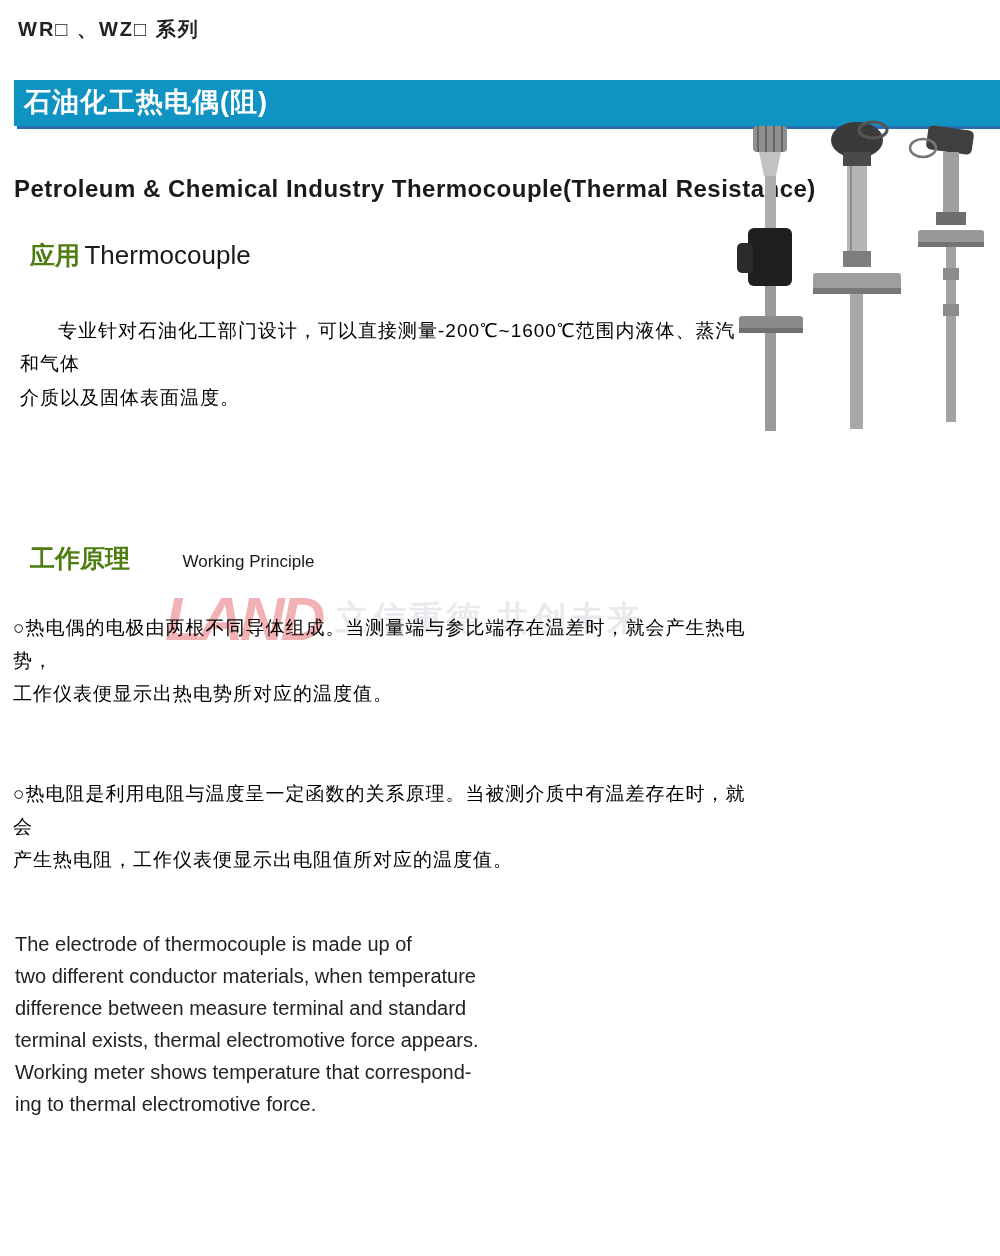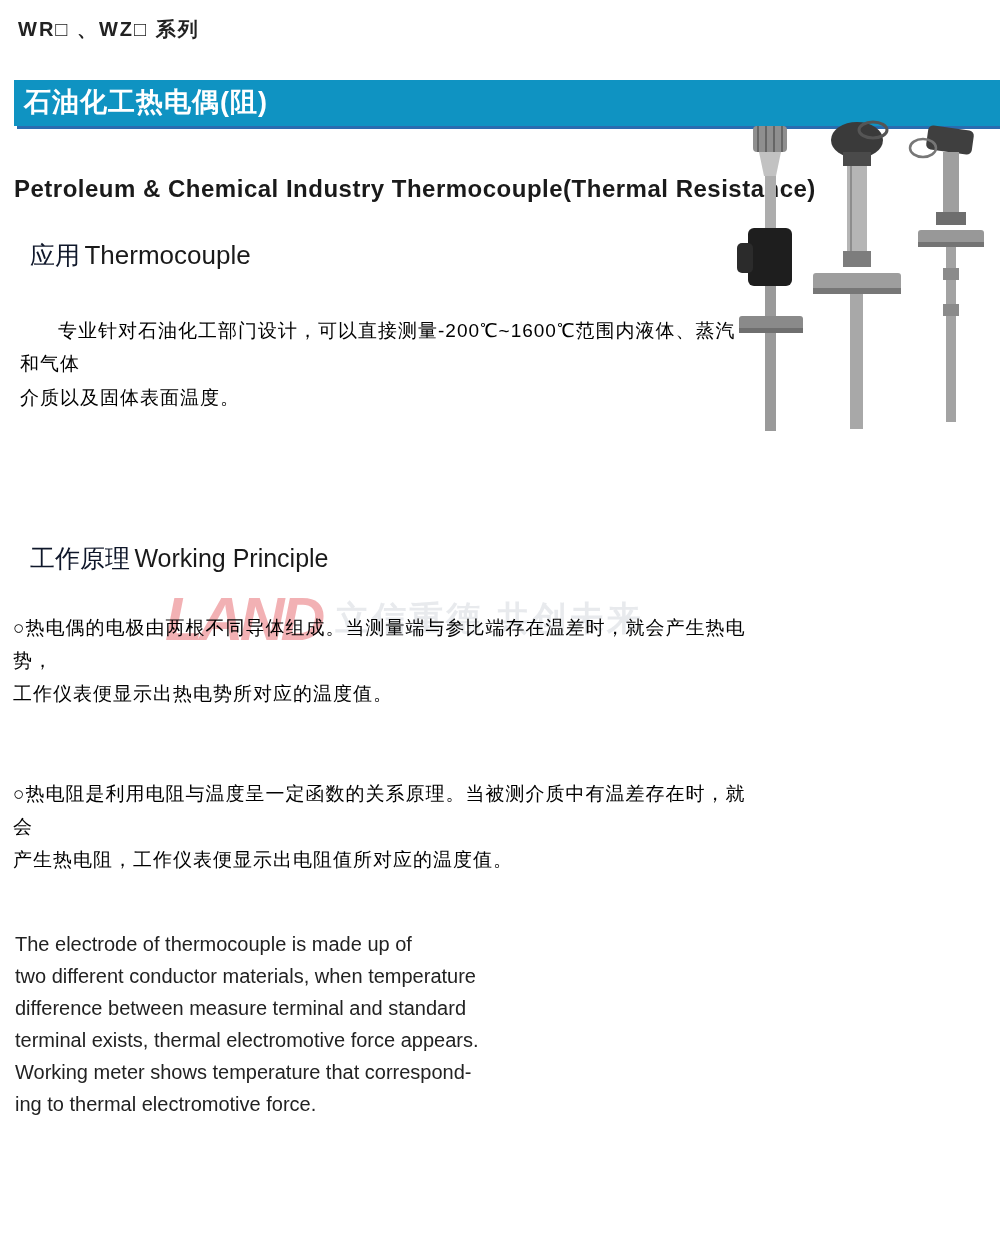--- a/index.html
+++ b/index.html
@@ -8,21 +8,21 @@
   .page { position:relative; width:1000px; height:1256px; background:#fff; overflow:hidden; }
   .abs { position:absolute; }
   .pre { white-space:pre-line; }
 
   .series { left:18px; top:16px; font-size:20px; font-weight:700; letter-spacing:2px; color:#222; }
   .badge { left:14px; top:53px; background:#0f93c2; color:#fff; font-size:27px; font-weight:700;
            padding:4px 12px 6px 10px; box-shadow:3px 3px 0 0 #2a6cb0; letter-spacing:1px; }
   .title { left:14px; top:102px; font-size:24px; font-weight:700; color:#1a1a1a; letter-spacing:0.5px; }
 
   .sec-head { font-size:25px; }
-  .zh-blue { color:#0f172a; font-weight:400; }
+  .zh-blue { color:#4d7c0f; font-weight:700; }
   .en-black { color:#1a1a1a; font-weight:700; }
 
   .zh-body { font-size:19px; color:#000000; line-height:1.75; letter-spacing:1px; }
   .en-body { font-size:20px; color:#222; line-height:1.6; }
 
   .watermark { left:165px; top:583px; width:800px; display:flex; align-items:center; gap:14px;
                pointer-events:none; z-index:0; opacity:0.42; }
   .wm-logo { font-size:62px; font-weight:800; font-style:italic; color:#e2484f; letter-spacing:-4px; }
   .wm-cn { font-size:56px; font-weight:800; color:#a8c0dc; letter-spacing:4px; }
   .wm-slogan { font-size:34px; font-weight:700; color:#c9ced6; letter-spacing:3px; white-space:nowrap; }
@@ -90,21 +90,21 @@
 
   <div class="abs content" style="left:30px; top:138px;">
     <span class="sec-head zh-blue">应用</span>
     <span class="sec-head en-black" style="font-weight:400; font-size:26px;">Thermocouple</span>
   </div>
   <div class="abs zh-body pre content" style="left:20px; top:180px; width:730px; text-indent:38px;">专业针对石油化工部门设计，可以直接测量-200℃~1600℃范围内液体、蒸汽和气体
 介质以及固体表面温度。</div>
 
   <div class="abs content" style="left:30px; top:308px;">
     <span class="sec-head zh-blue">工作原理</span>
-    <span class="sec-head en-black" style="font-weight:400; font-size:25px;">Working Principle</span>
+    <span class="sec-head en-black" style="font-weight:400; font-size:17px;margin-left:48px;">Working Principle</span>
   </div>
   <div class="abs zh-body pre content" style="left:13px; top:344px; width:745px;">○热电偶的电极由两根不同导体组成。当测量端与参比端存在温差时，就会产生热电势，
 工作仪表便显示出热电势所对应的温度值。</div>
   <div class="abs zh-body pre content" style="left:13px; top:410px; width:745px;">○热电阻是利用电阻与温度呈一定函数的关系原理。当被测介质中有温差存在时，就会
 产生热电阻，工作仪表便显示出电阻值所对应的温度值。</div>
   <div class="abs en-body pre content" style="left:15px; top:462px; width:470px;">The electrode  of thermocouple is made up of
 two different conductor materials, when temperature
 difference between measure terminal and standard
 terminal exists, thermal electromotive force appears.
 Working meter shows temperature that correspond-

